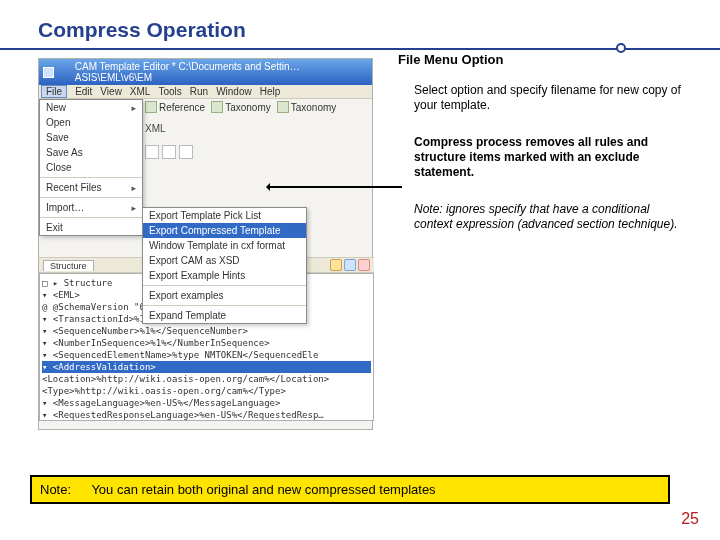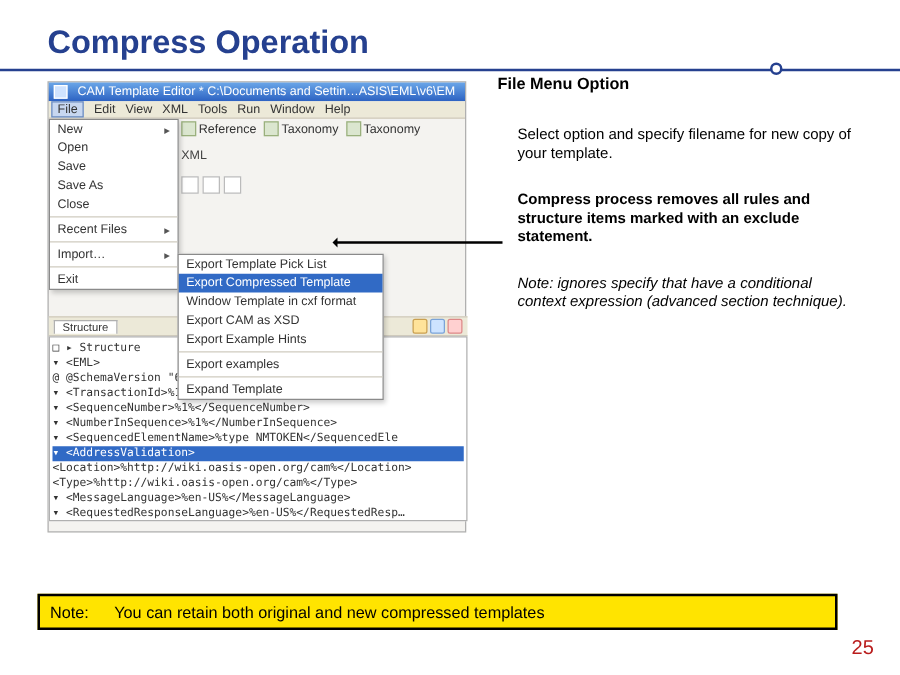--- a/index.html
+++ b/index.html
@@ -7,21 +7,21 @@
     width: 720px; height: 540px;
     font-family: Arial, Helvetica, sans-serif;
     background: #fff;
     position: relative;
     overflow: hidden;
   }
   .title-wrap {
     padding: 18px 0 0 38px;
   }
   .title {
-    font-size: 26px;
+    font-size: 21px;
     font-weight: bold;
     color: #25408f;
     padding-bottom: 6px;
   }
   .navy-rule {
     height: 2px; background: #25408f;
     margin: 0 0 0 0;
     position: relative;
   }
   .navy-rule .circ {
@@ -39,21 +39,21 @@
     font-family: "Segoe UI", Tahoma, sans-serif;
     color: #333;
     background: #f4f3f0;
     position: relative;
   }
   .win-title {
     background: linear-gradient(#6aa6e8,#2c62c2);
     color: #fff;
     padding: 2px 4px;
     font-size: 10px;
-    display: flex; align-items: center; gap: 8px;
+    display: flex; align-items: center; gap: 21px;
   }
   .win-title .icon { width: 11px; height: 11px; background:#cfe3ff; border:1px solid #fff; }
   .menubar {
     background: #ece9d8;
     padding: 1px 2px;
     display: flex; gap: 8px;
     font-size: 10px;
     border-bottom: 1px solid #cfcabc;
   }
   .menubar span.open { background:#c7d7f0; border:1px solid #6a8bc0; padding:0 4px; margin:-1px 0; }
@@ -110,21 +110,21 @@
   .tree { background:#fff; border:1px solid #b0b0b0; padding:3px 2px 2px 2px; font-family:Consolas,monospace; font-size:9px; line-height:12px; color:#333; height:148px; overflow:hidden;}
   .tree .r { white-space:nowrap; }
   .tree .sel { background:#316ac5; color:#fff; }
 
   
   .right-col {
     position:absolute; left:398px; top:2px; width:290px;
     font-size:12px; color:#000;
   }
   .subhead { font-weight:bold; font-size:13px; margin-bottom:14px;}
-  .para { margin: 26px 0 0 16px; line-height:1.25;}
+  .para { margin: 16px 0 0 16px; line-height:1.25;}
   .para.bold { font-weight:bold;}
   .para.ital { font-style:italic;}
   .para.sp { margin-top:22px;}
 
   
   .pointer {
     position:absolute; left:268px; top:136px;
     width:134px; height:2px; background:#000;
   }
   .pointer::before{

